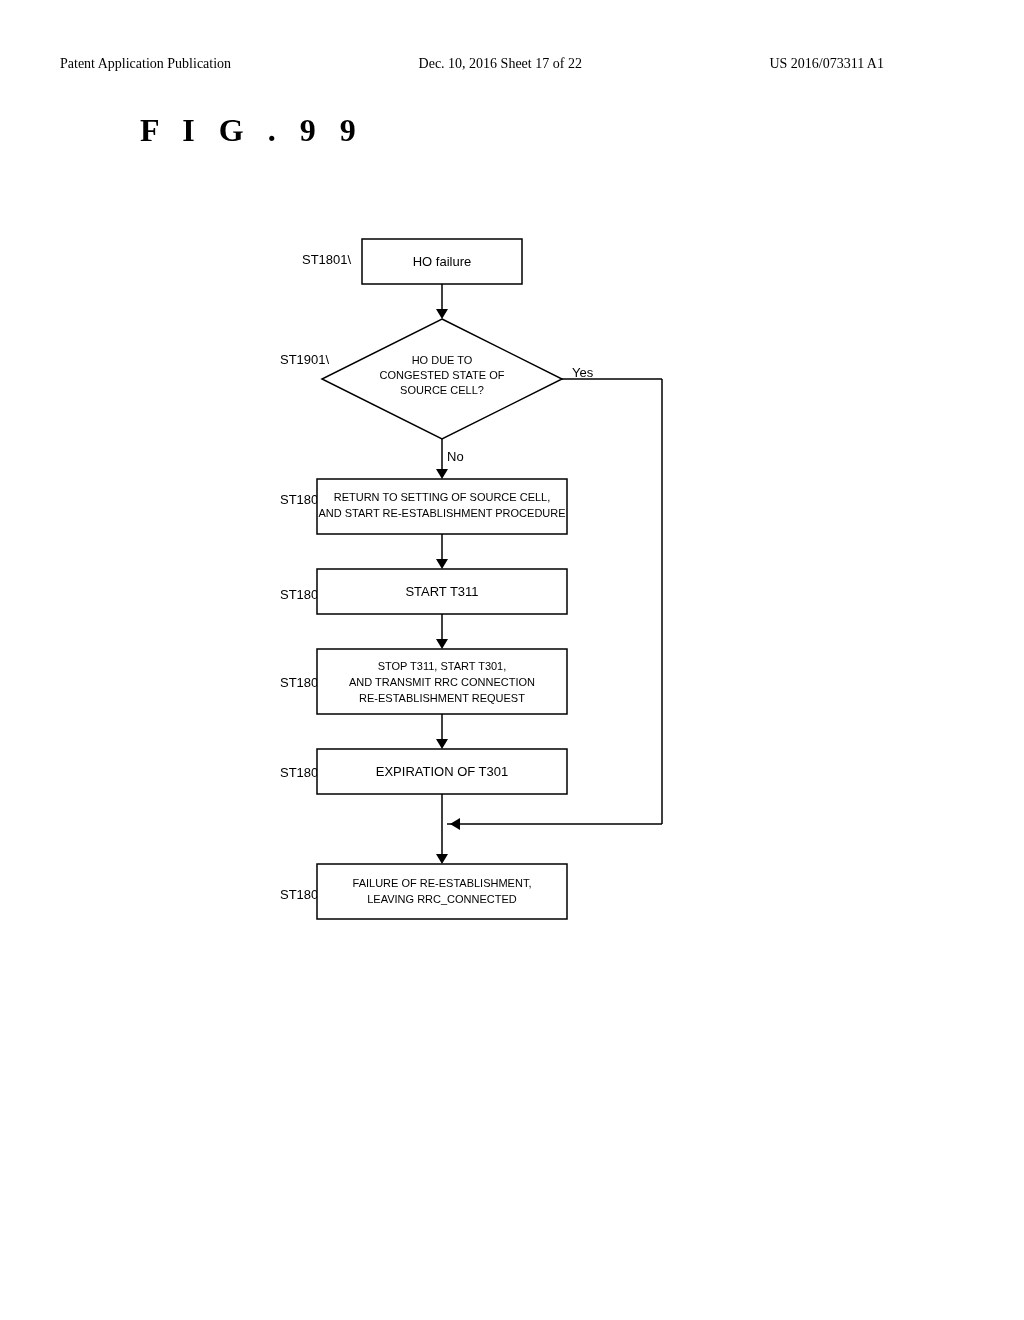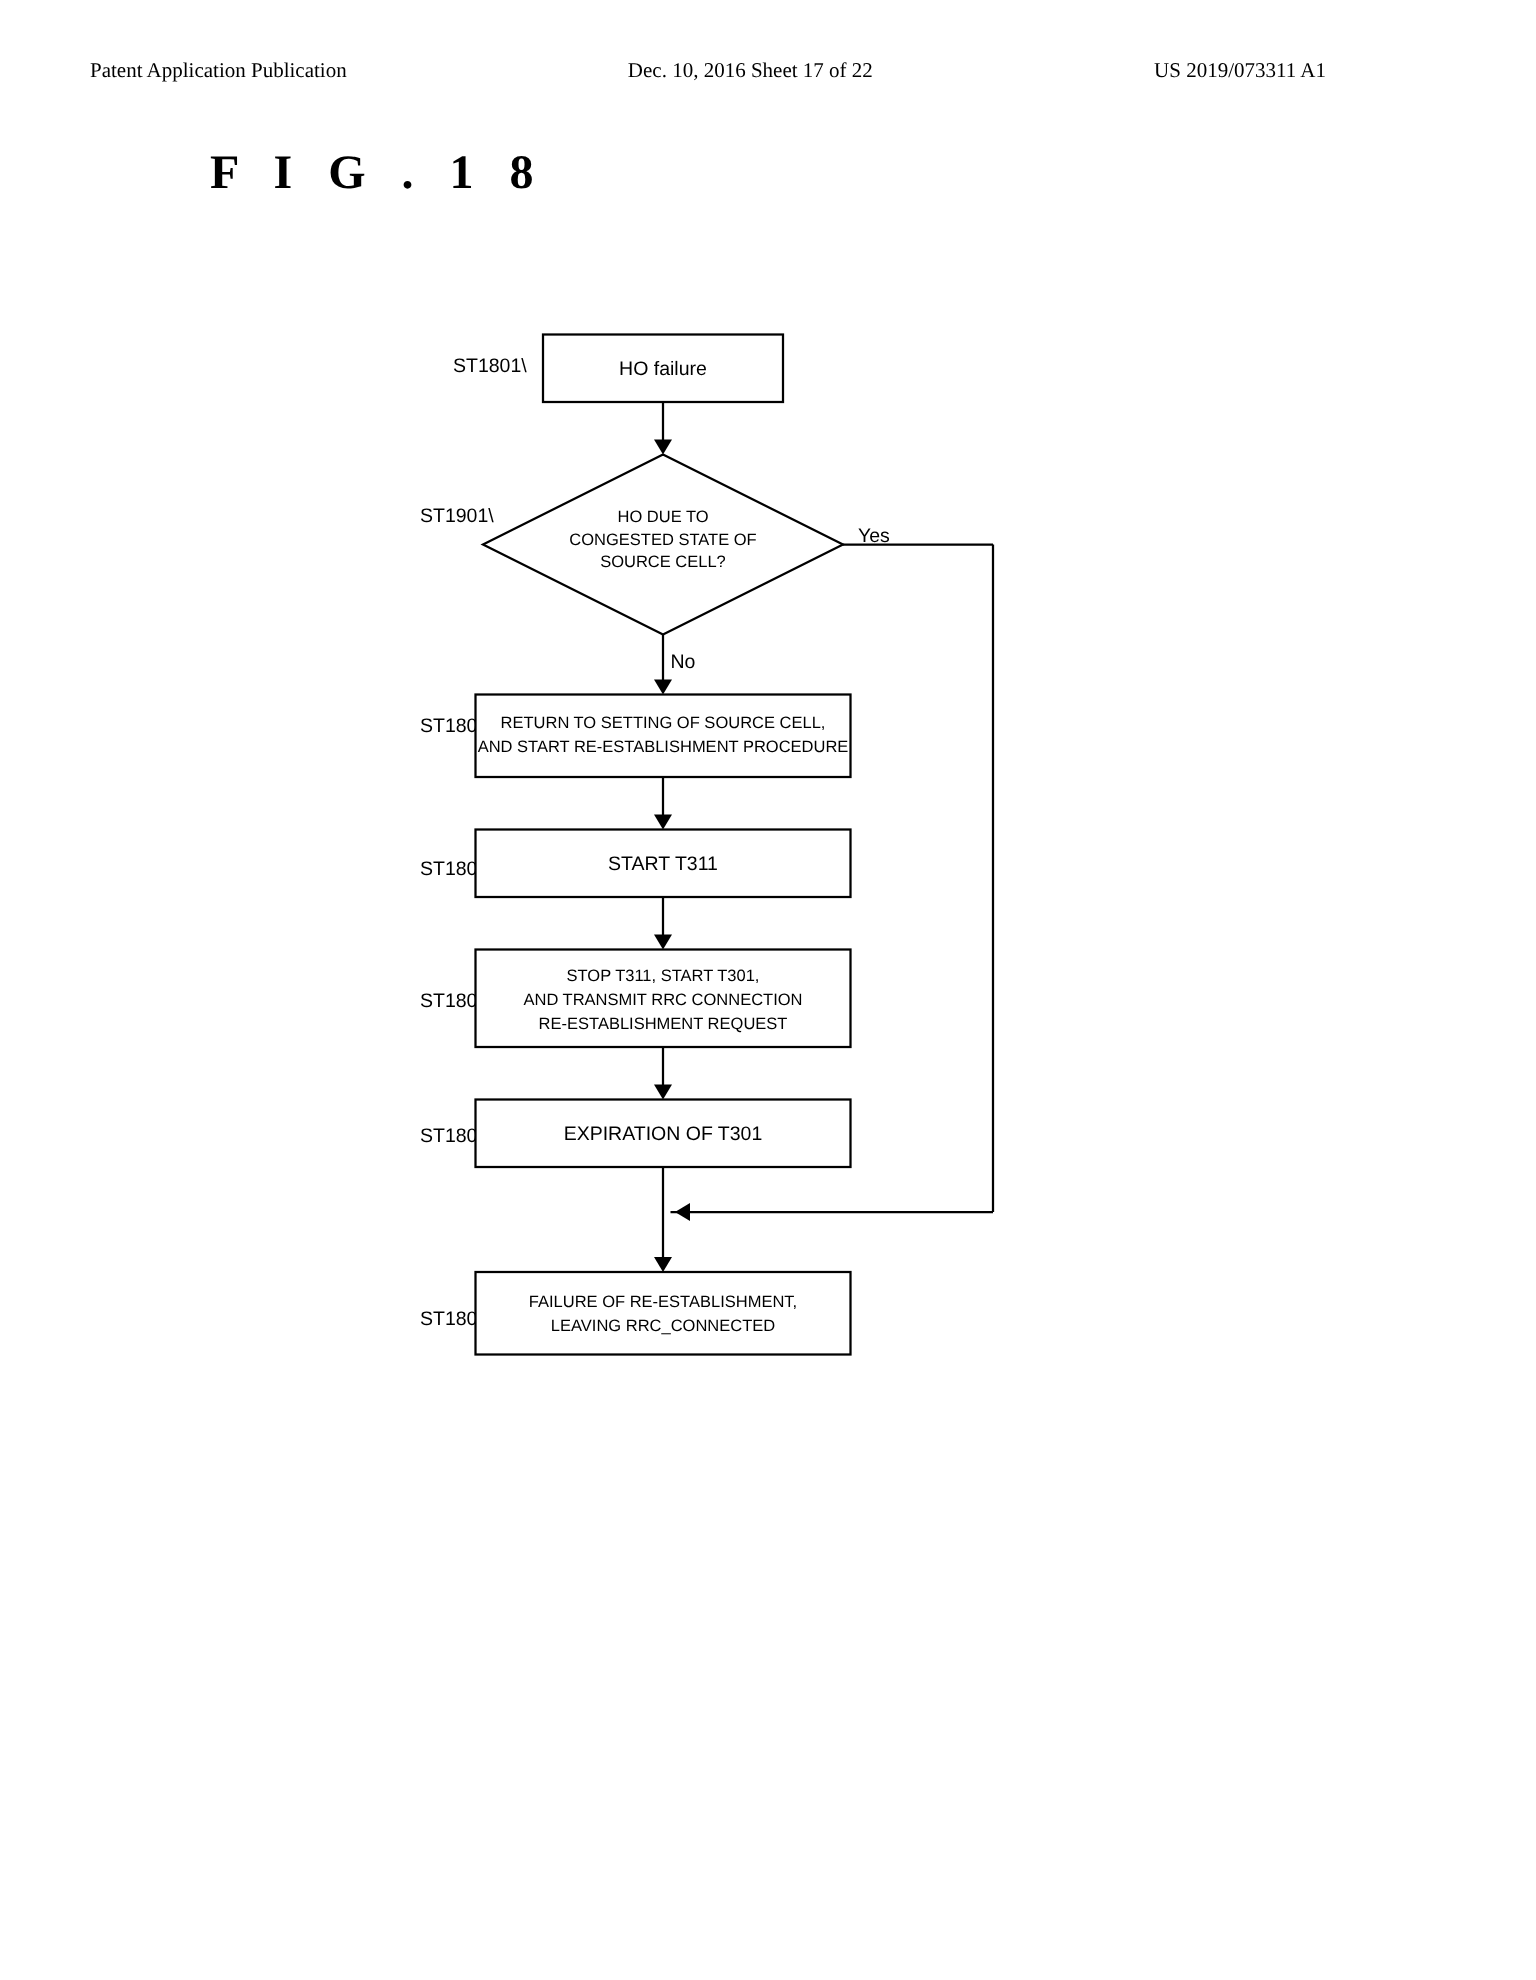--- a/index.html
+++ b/index.html
@@ -8,21 +8,21 @@
       font-family: 'Times New Roman', Times, serif;
       width: 1024px;
       min-height: 1320px;
       position: relative;
       overflow-x: hidden;
     }
     .page {
       width: 944px;
       min-height: 1320px;
       background: #fff;
-      padding: 40px 60px;
+      padding: 56px 60px;
       position: relative;
     }
     .header {
       display: flex;
       justify-content: space-between;
       align-items: flex-start;
       margin-bottom: 30px;
       font-size: 14px;
     }
     .header-left {
@@ -57,24 +57,24 @@
     }
   </style>
 </head>
 <body>
 
 <div class="page">
 
   <div class="header">
     <div class="header-left">Patent Application Publication</div>
     <div class="header-center">Dec. 10, 2016  Sheet 17 of 22</div>
-    <div class="header-right">US 2019/073311 A1</div>
+    <div class="header-right">US 2016/073311 A1</div>
   </div>
 
-  <div class="fig-title">F I G .  1 8</div>
+  <div class="fig-title">F I G .  9 9</div>
 
   <div class="diagram-container">
     <svg class="flowchart-svg" width="680" height="900" viewBox="0 0 680 900">
 
       <text x="170" y="65" font-size="13" font-family="Arial,sans-serif">ST1801\</text>
       <rect x="230" y="40" width="160" height="45" fill="white" stroke="black" stroke-width="1.5"></rect>
       <text x="310" y="67" font-size="13" font-family="Arial,sans-serif" text-anchor="middle">HO failure</text>
 
       <line x1="310" y1="85" x2="310" y2="115" stroke="black" stroke-width="1.5"></line>
       <polygon points="310,120 304,110 316,110" fill="black"></polygon>

